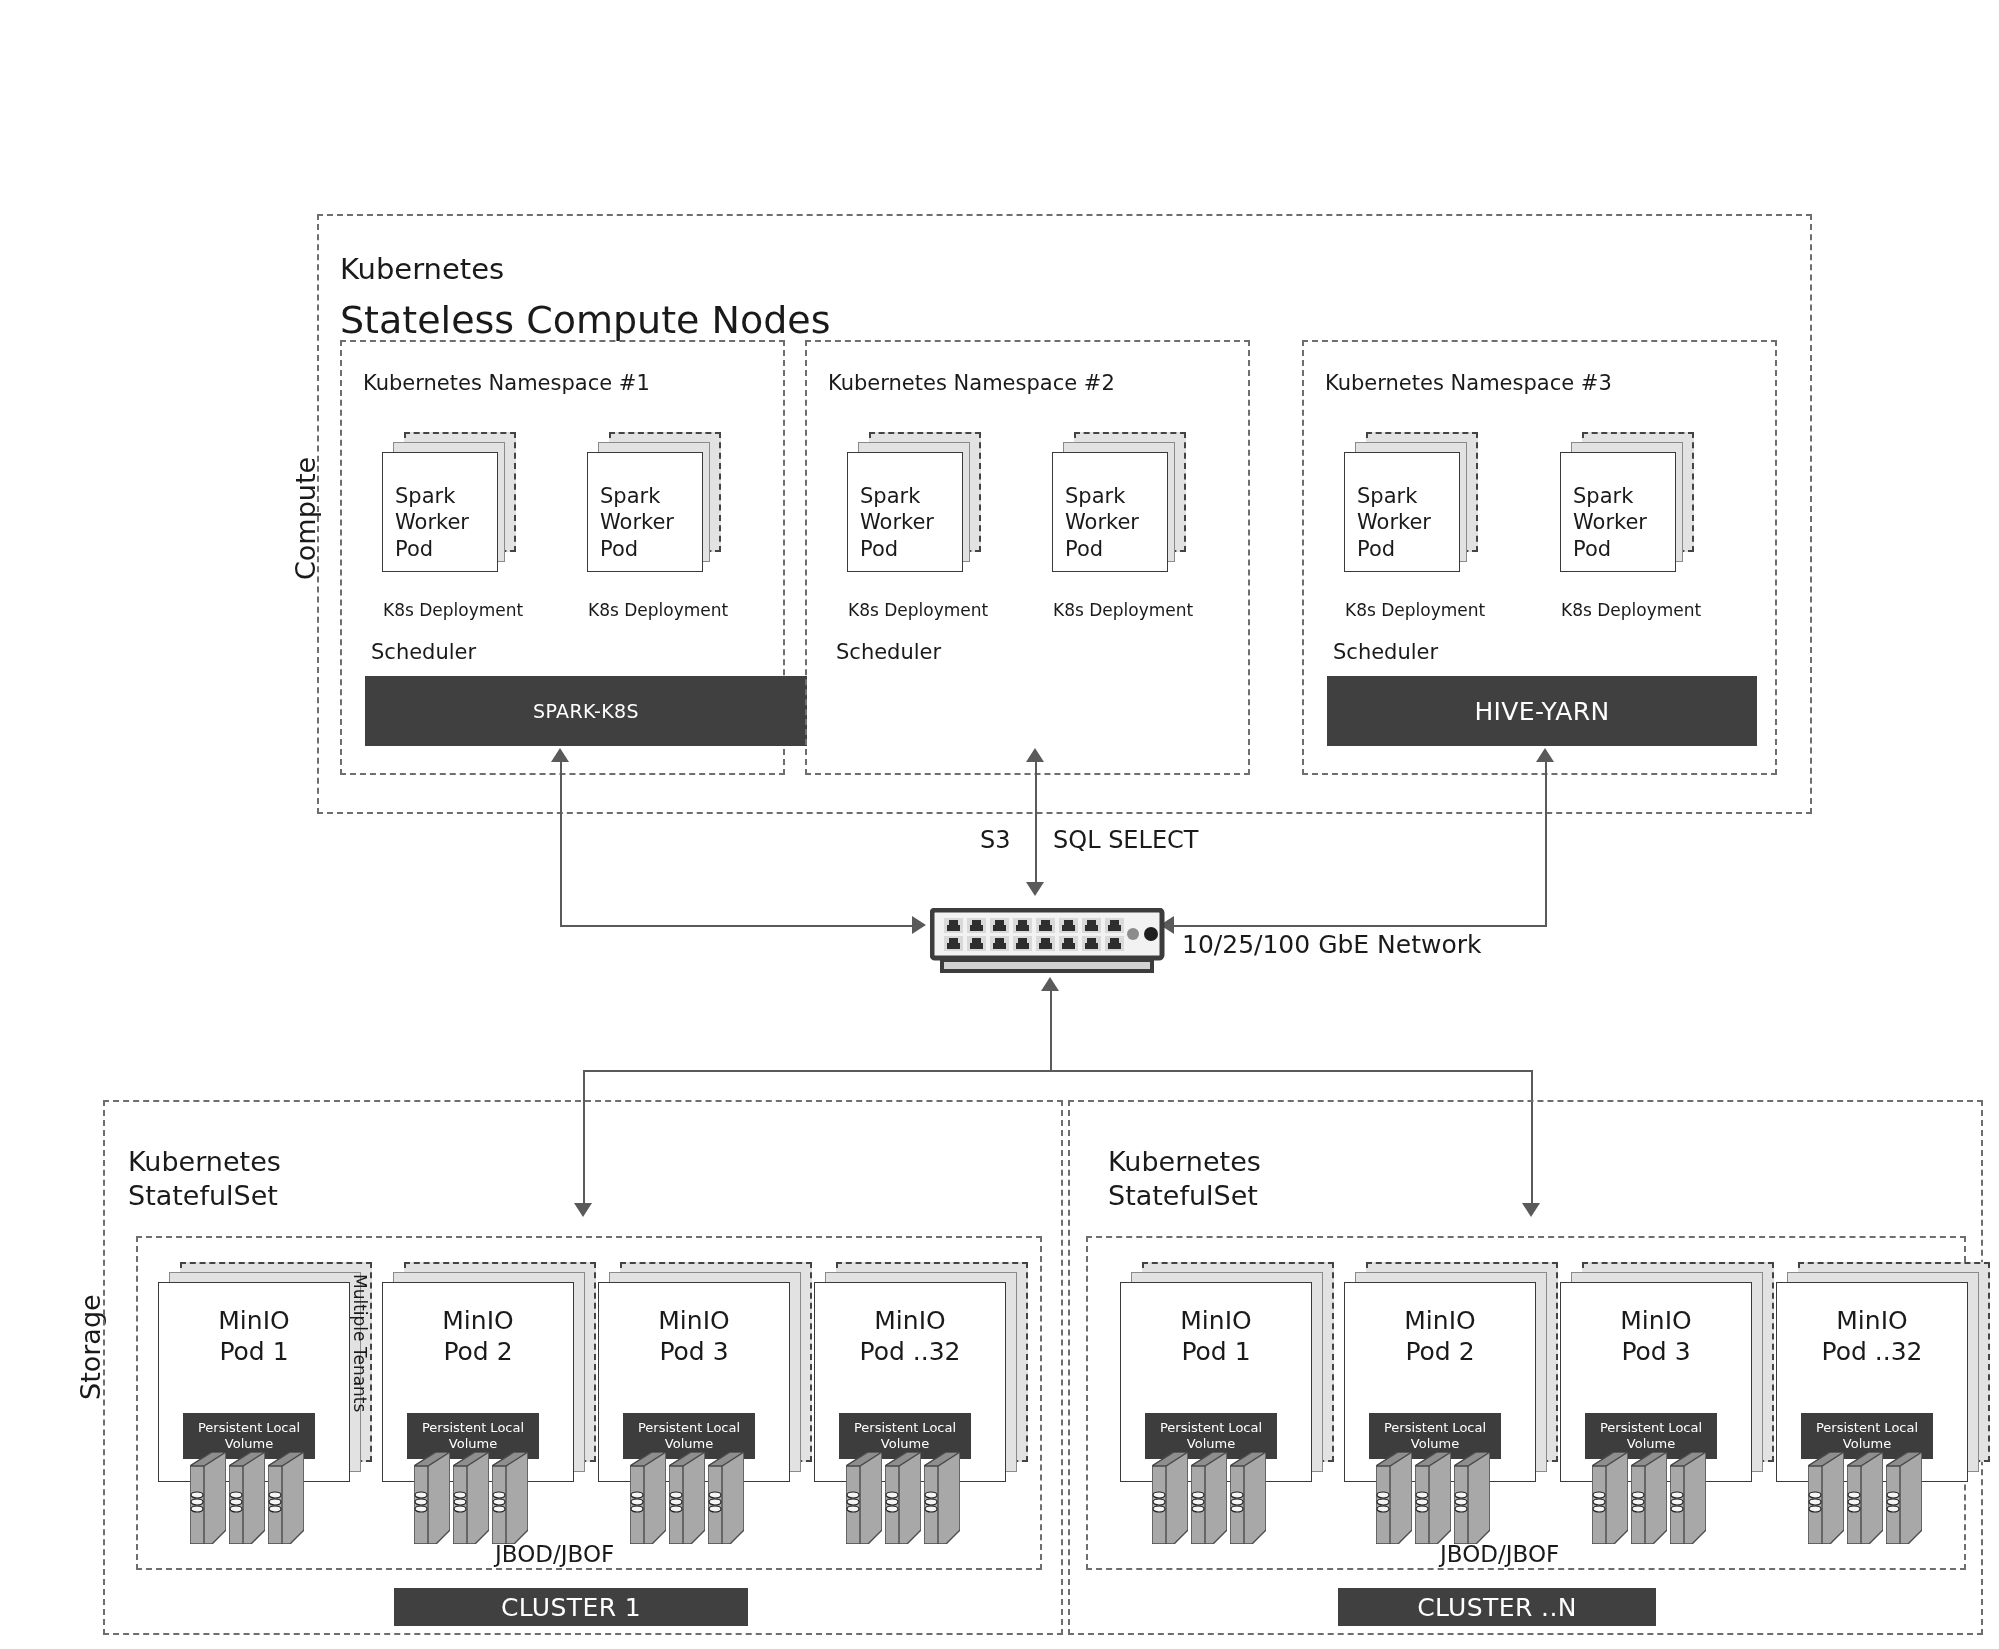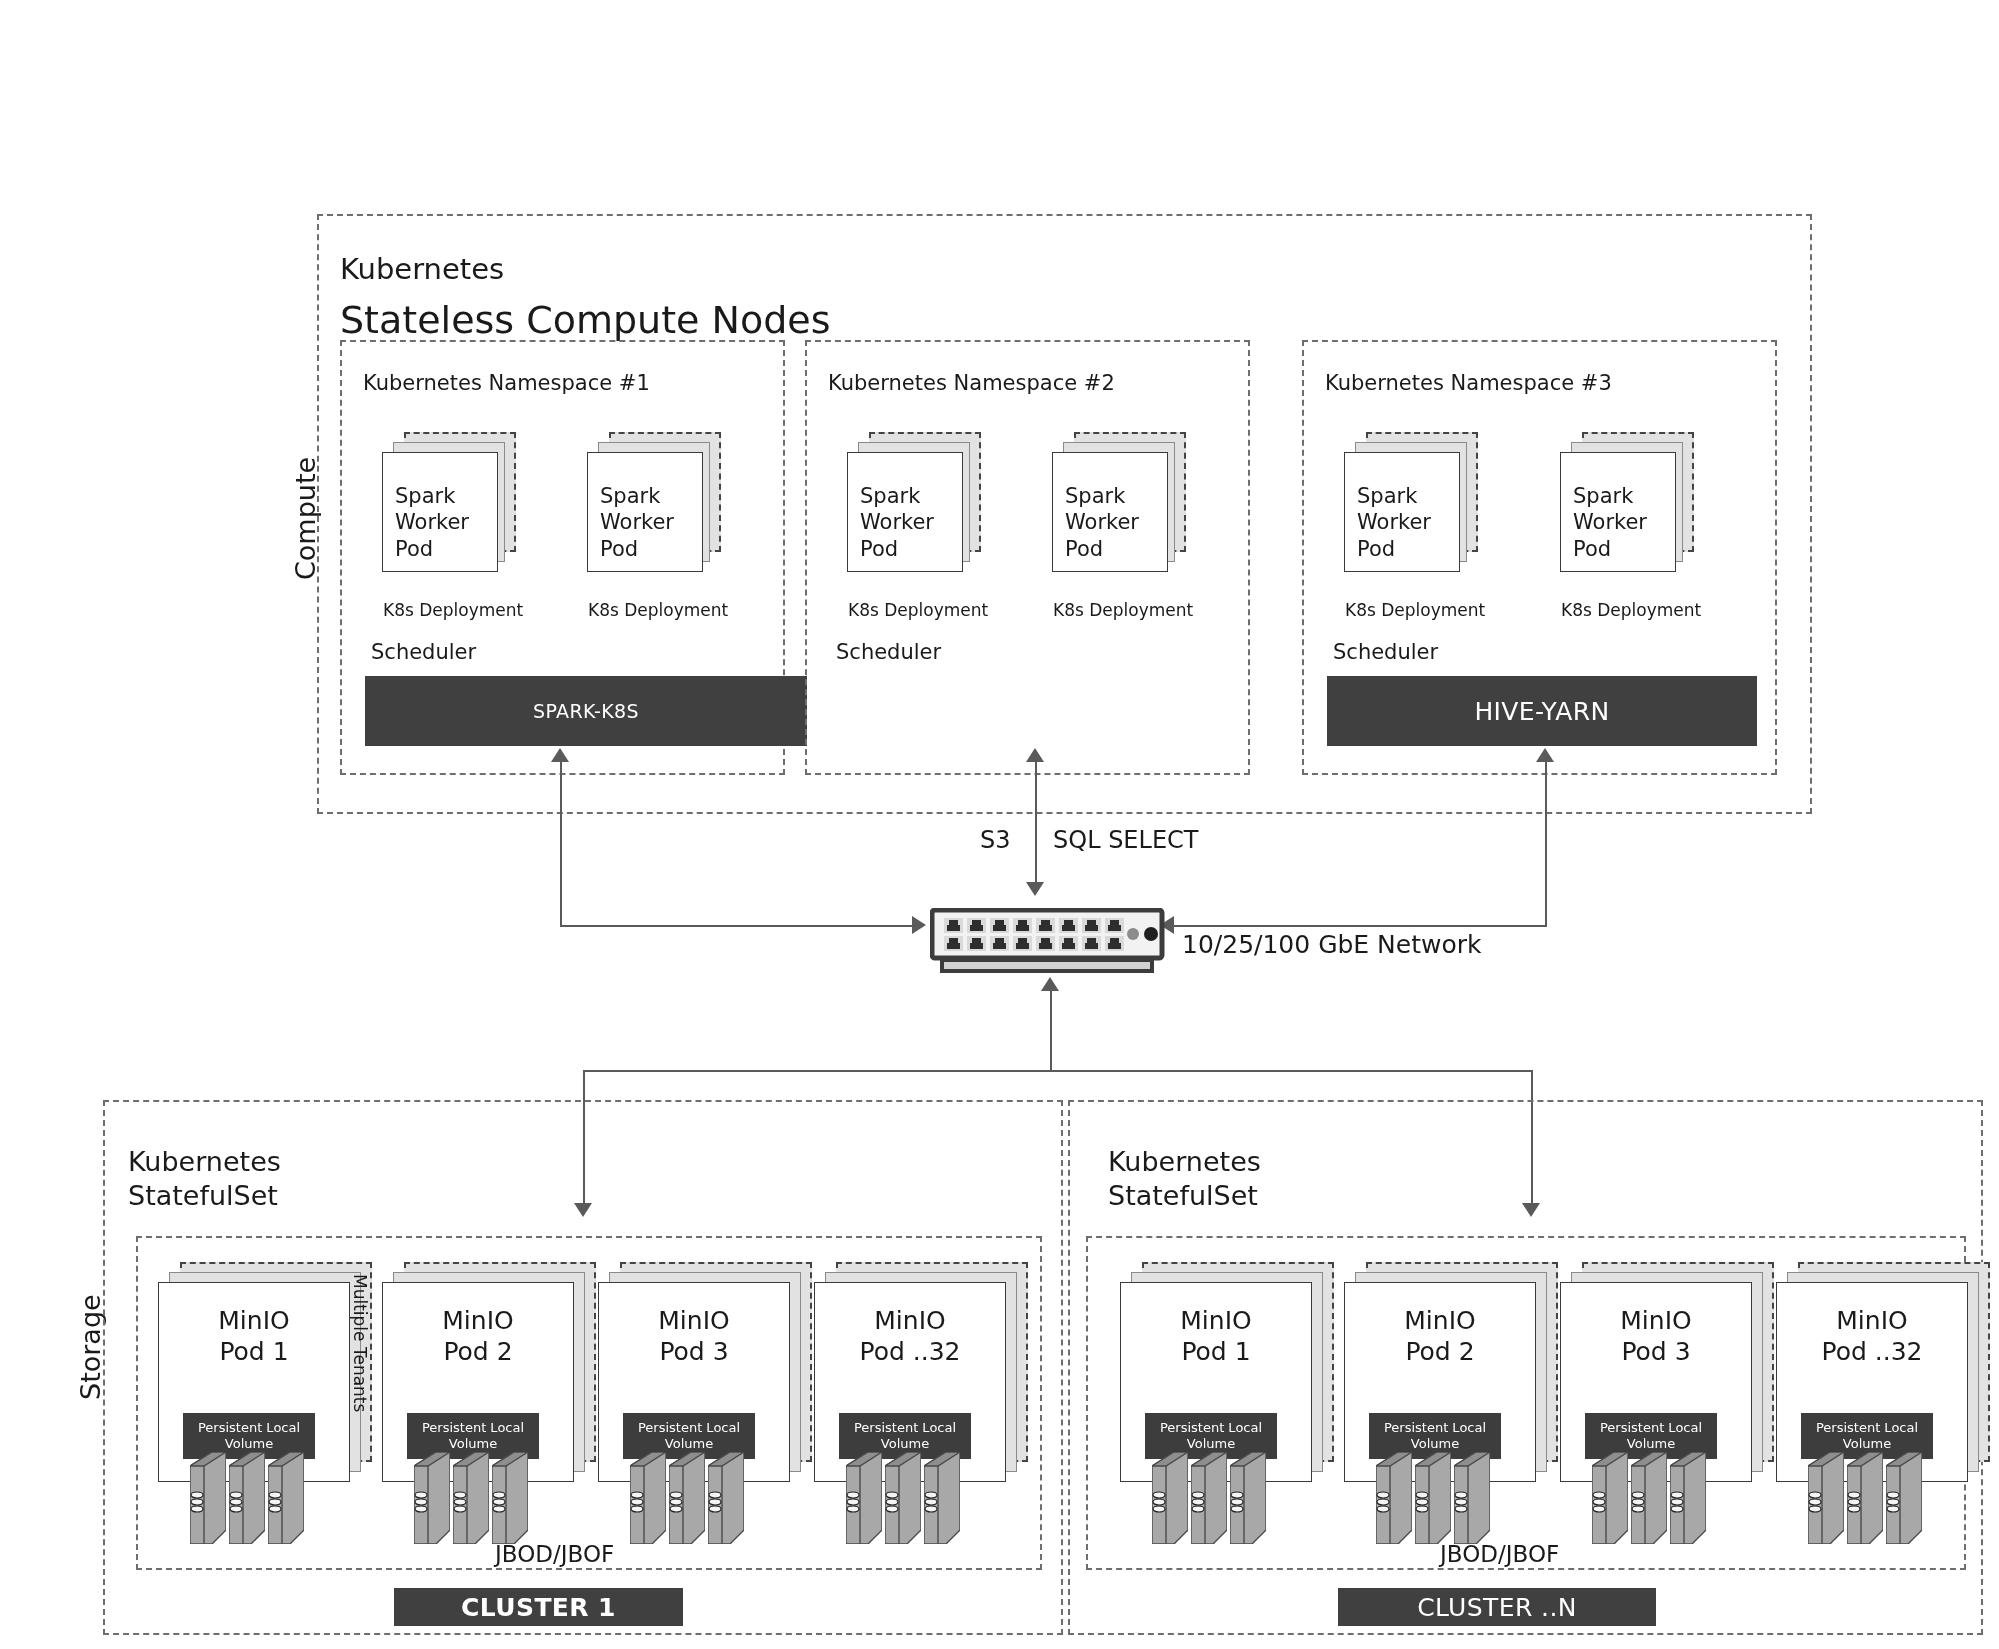--- a/index.html
+++ b/index.html
@@ -524,21 +524,21 @@
           <g fill="#f4f4f4" stroke="#222" stroke-width="1.2">
             <ellipse cx="7" cy="43" rx="6" ry="3"></ellipse>
             <ellipse cx="7" cy="50" rx="6" ry="3"></ellipse>
             <ellipse cx="7" cy="57" rx="6" ry="3"></ellipse>
           </g>
         </svg>
     </div>
   </div>
 
   <div class="lbl" style="left:495px; top:1540px; font-size:23px;">JBOD/JBOF</div>
-  <div class="darkbar" style="left:394px; top:1588px; width:289px; height:38px; font-size:25px;font-weight:bold;">CLUSTER 1</div>
+  <div class="darkbar" style="left:394px; top:1588px; width:354px; height:38px; font-size:25px;">CLUSTER 1</div>
 
   <div class="dash-box" style="left:1068px; top:1100px; width:915px; height:535px;"></div>
 
   <div class="lbl" style="left:1108px; top:1146px; font-size:27px;">Kubernetes</div>
   <div class="lbl" style="left:1108px; top:1180px; font-size:27px;">StatefulSet</div>
 
   <div class="dash-box" style="left:1086px; top:1236px; width:880px; height:334px;"></div>
 
   <div class="card-stack minio" style="left:1120px; top:1262px;">
     <div class="layer-back"></div>

